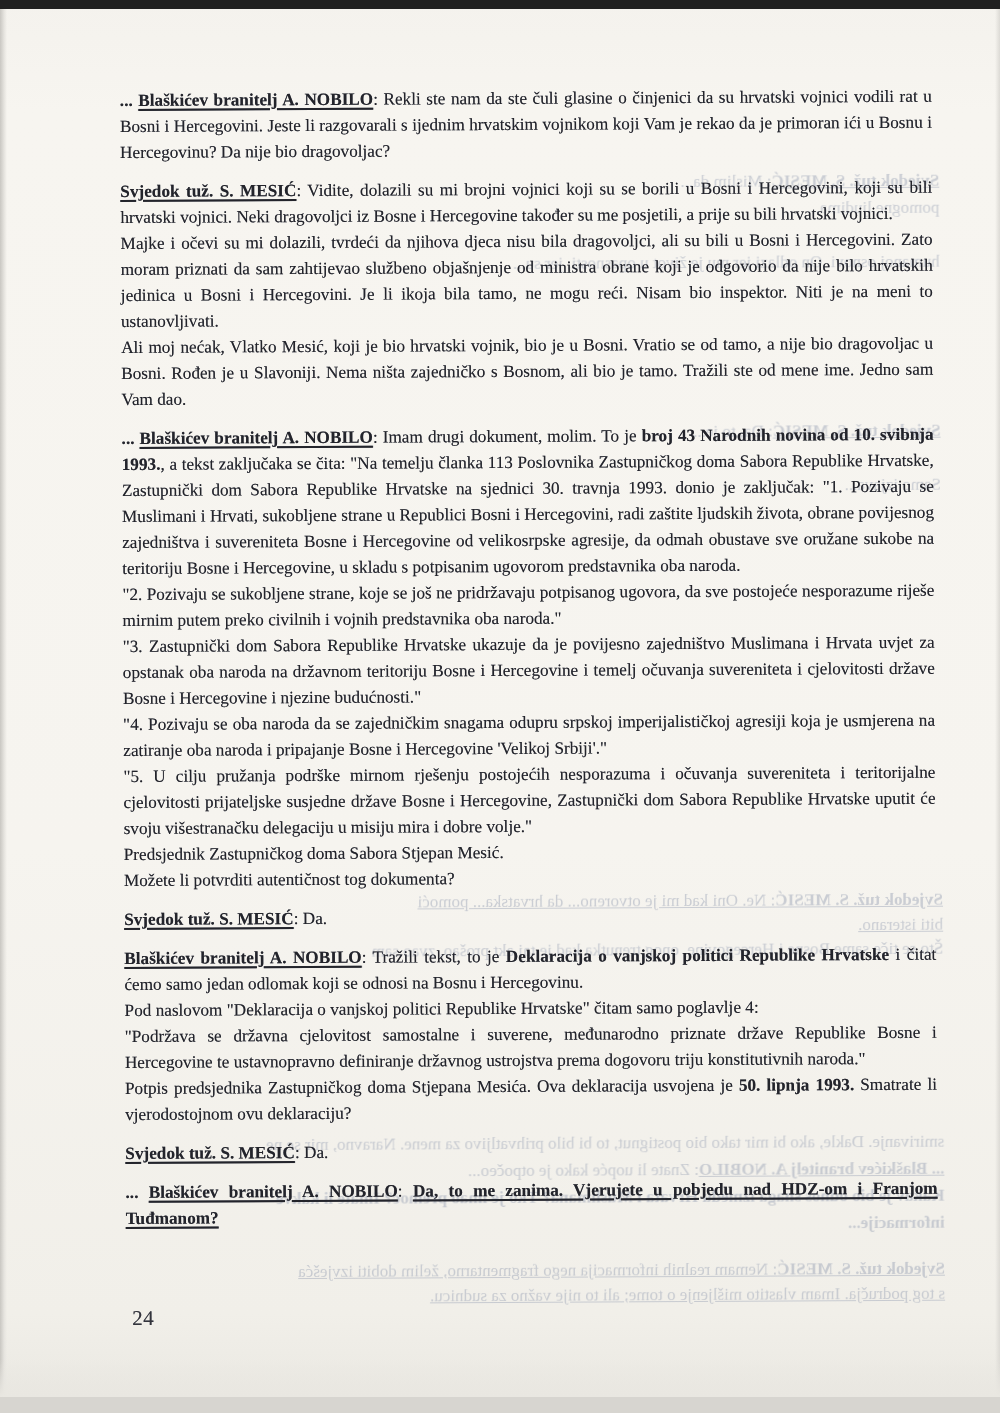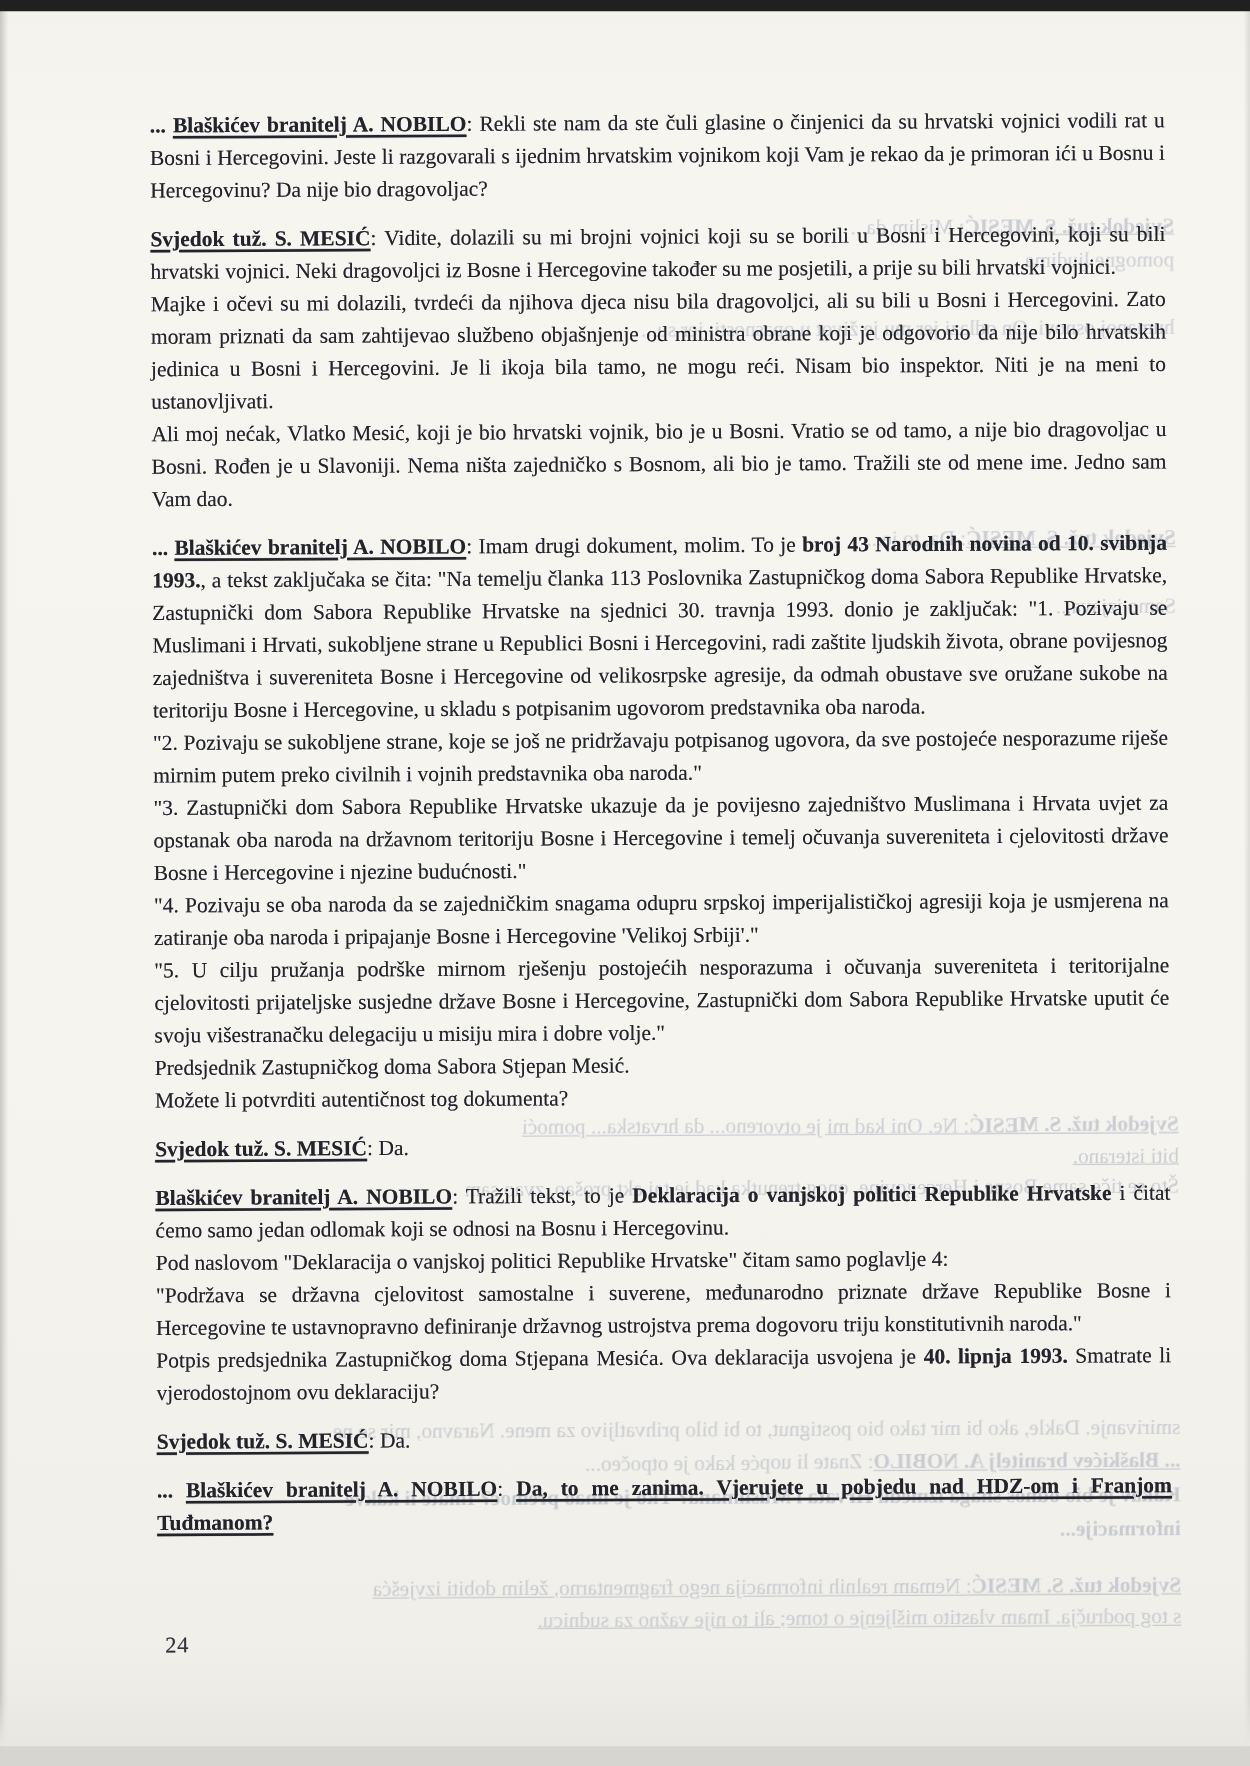--- a/index.html
+++ b/index.html
@@ -44,21 +44,21 @@
   }
   #transcript p{margin:0;}
   #transcript p.gap{margin-top:13px;}
   .speaker{font-weight:bold;text-decoration:underline;text-decoration-thickness:1.8px;text-underline-offset:3px;}
   .pfx{font-weight:bold;}
   .seg-b{font-weight:bold;}
   .seg-u{text-decoration:underline;text-decoration-thickness:1.8px;text-underline-offset:3px;}
 
   .page-number{
     position:absolute;left:129px;top:1304px;
-    font-size:18px;color:#33343c;letter-spacing:.5px;
+    font-size:21px;color:#33343c;letter-spacing:.5px;
     text-shadow:0 0 .5px rgba(35,40,60,.5);
   }
 </style>
 </head>
 <body>
 
 <div id="scan">
   <div id="sheet">
     <div class="bleed-layer" id="bleed">
         <div class="bleed-line" style="top: 170px;"><span class="bsp">Svjedok tuž. S. MESIĆ</span><span>: Mislim da...</span></div>
@@ -85,21 +85,21 @@
         <p><span>"2. Pozivaju se sukobljene strane, koje se još ne pridržavaju potpisanog ugovora, da sve postojeće nesporazume riješe mirnim putem preko civilnih i vojnih predstavnika oba naroda."</span></p>
         <p><span>"3. Zastupnički dom Sabora Republike Hrvatske ukazuje da je povijesno zajedništvo Muslimana i Hrvata uvjet za opstanak oba naroda na državnom teritoriju Bosne i Hercegovine i temelj očuvanja suvereniteta i cjelovitosti države Bosne i Hercegovine i njezine budućnosti."</span></p>
         <p><span>"4. Pozivaju se oba naroda da se zajedničkim snagama odupru srpskoj imperijalističkoj agresiji koja je usmjerena na zatiranje oba naroda i pripajanje Bosne i Hercegovine 'Velikoj Srbiji'."</span></p>
         <p><span>"5. U cilju pružanja podrške mirnom rješenju postojećih nesporazuma i očuvanja suvereniteta i teritorijalne cjelovitosti prijateljske susjedne države Bosne i Hercegovine, Zastupnički dom Sabora Republike Hrvatske uputit će svoju višestranačku delegaciju u misiju mira i dobre volje."</span></p>
         <p><span>Predsjednik Zastupničkog doma Sabora Stjepan Mesić.</span></p>
         <p><span>Možete li potvrditi autentičnost tog dokumenta?</span></p>
         <p class="gap"><span class="speaker">Svjedok tuž. S. MESIĆ</span><span>: Da.</span></p>
         <p class="gap"><span class="speaker">Blaškićev branitelj A. NOBILO</span><span>: Tražili tekst, to je </span><span class="seg-b">Deklaracija o vanjskoj politici Republike Hrvatske</span><span> i čitat ćemo samo jedan odlomak koji se odnosi na Bosnu i Hercegovinu.</span></p>
         <p><span>Pod naslovom "Deklaracija o vanjskoj politici Republike Hrvatske" čitam samo poglavlje 4:</span></p>
         <p><span>"Podržava se državna cjelovitost samostalne i suverene, međunarodno priznate države Republike Bosne i Hercegovine te ustavnopravno definiranje državnog ustrojstva prema dogovoru triju konstitutivnih naroda."</span></p>
-        <p><span>Potpis predsjednika Zastupničkog doma Stjepana Mesića. Ova deklaracija usvojena je </span><span class="seg-b">40. lipnja 1993.</span><span> Smatrate li vjerodostojnom ovu deklaraciju?</span></p>
+        <p><span>Potpis predsjednika Zastupničkog doma Stjepana Mesića. Ova deklaracija usvojena je </span><span class="seg-b">50. lipnja 1993.</span><span> Smatrate li vjerodostojnom ovu deklaraciju?</span></p>
         <p class="gap"><span class="speaker">Svjedok tuž. S. MESIĆ</span><span>: Da.</span></p>
         <p class="gap"><span class="pfx">... </span><span class="speaker">Blaškićev branitelj A. NOBILO</span><span>: </span><span class="seg-b seg-u">Da, to me zanima. Vjerujete u pobjedu nad HDZ-om i Franjom Tuđmanom?</span></p>
       </div>
     <div class="page-number">24</div>
   </div>
   <div class="edge-left"></div>
   <div class="edge-right"></div>
   <div class="edge-bottom-shade"></div>
   <div class="edge-bottom"></div>
   <div class="edge-top"></div>

